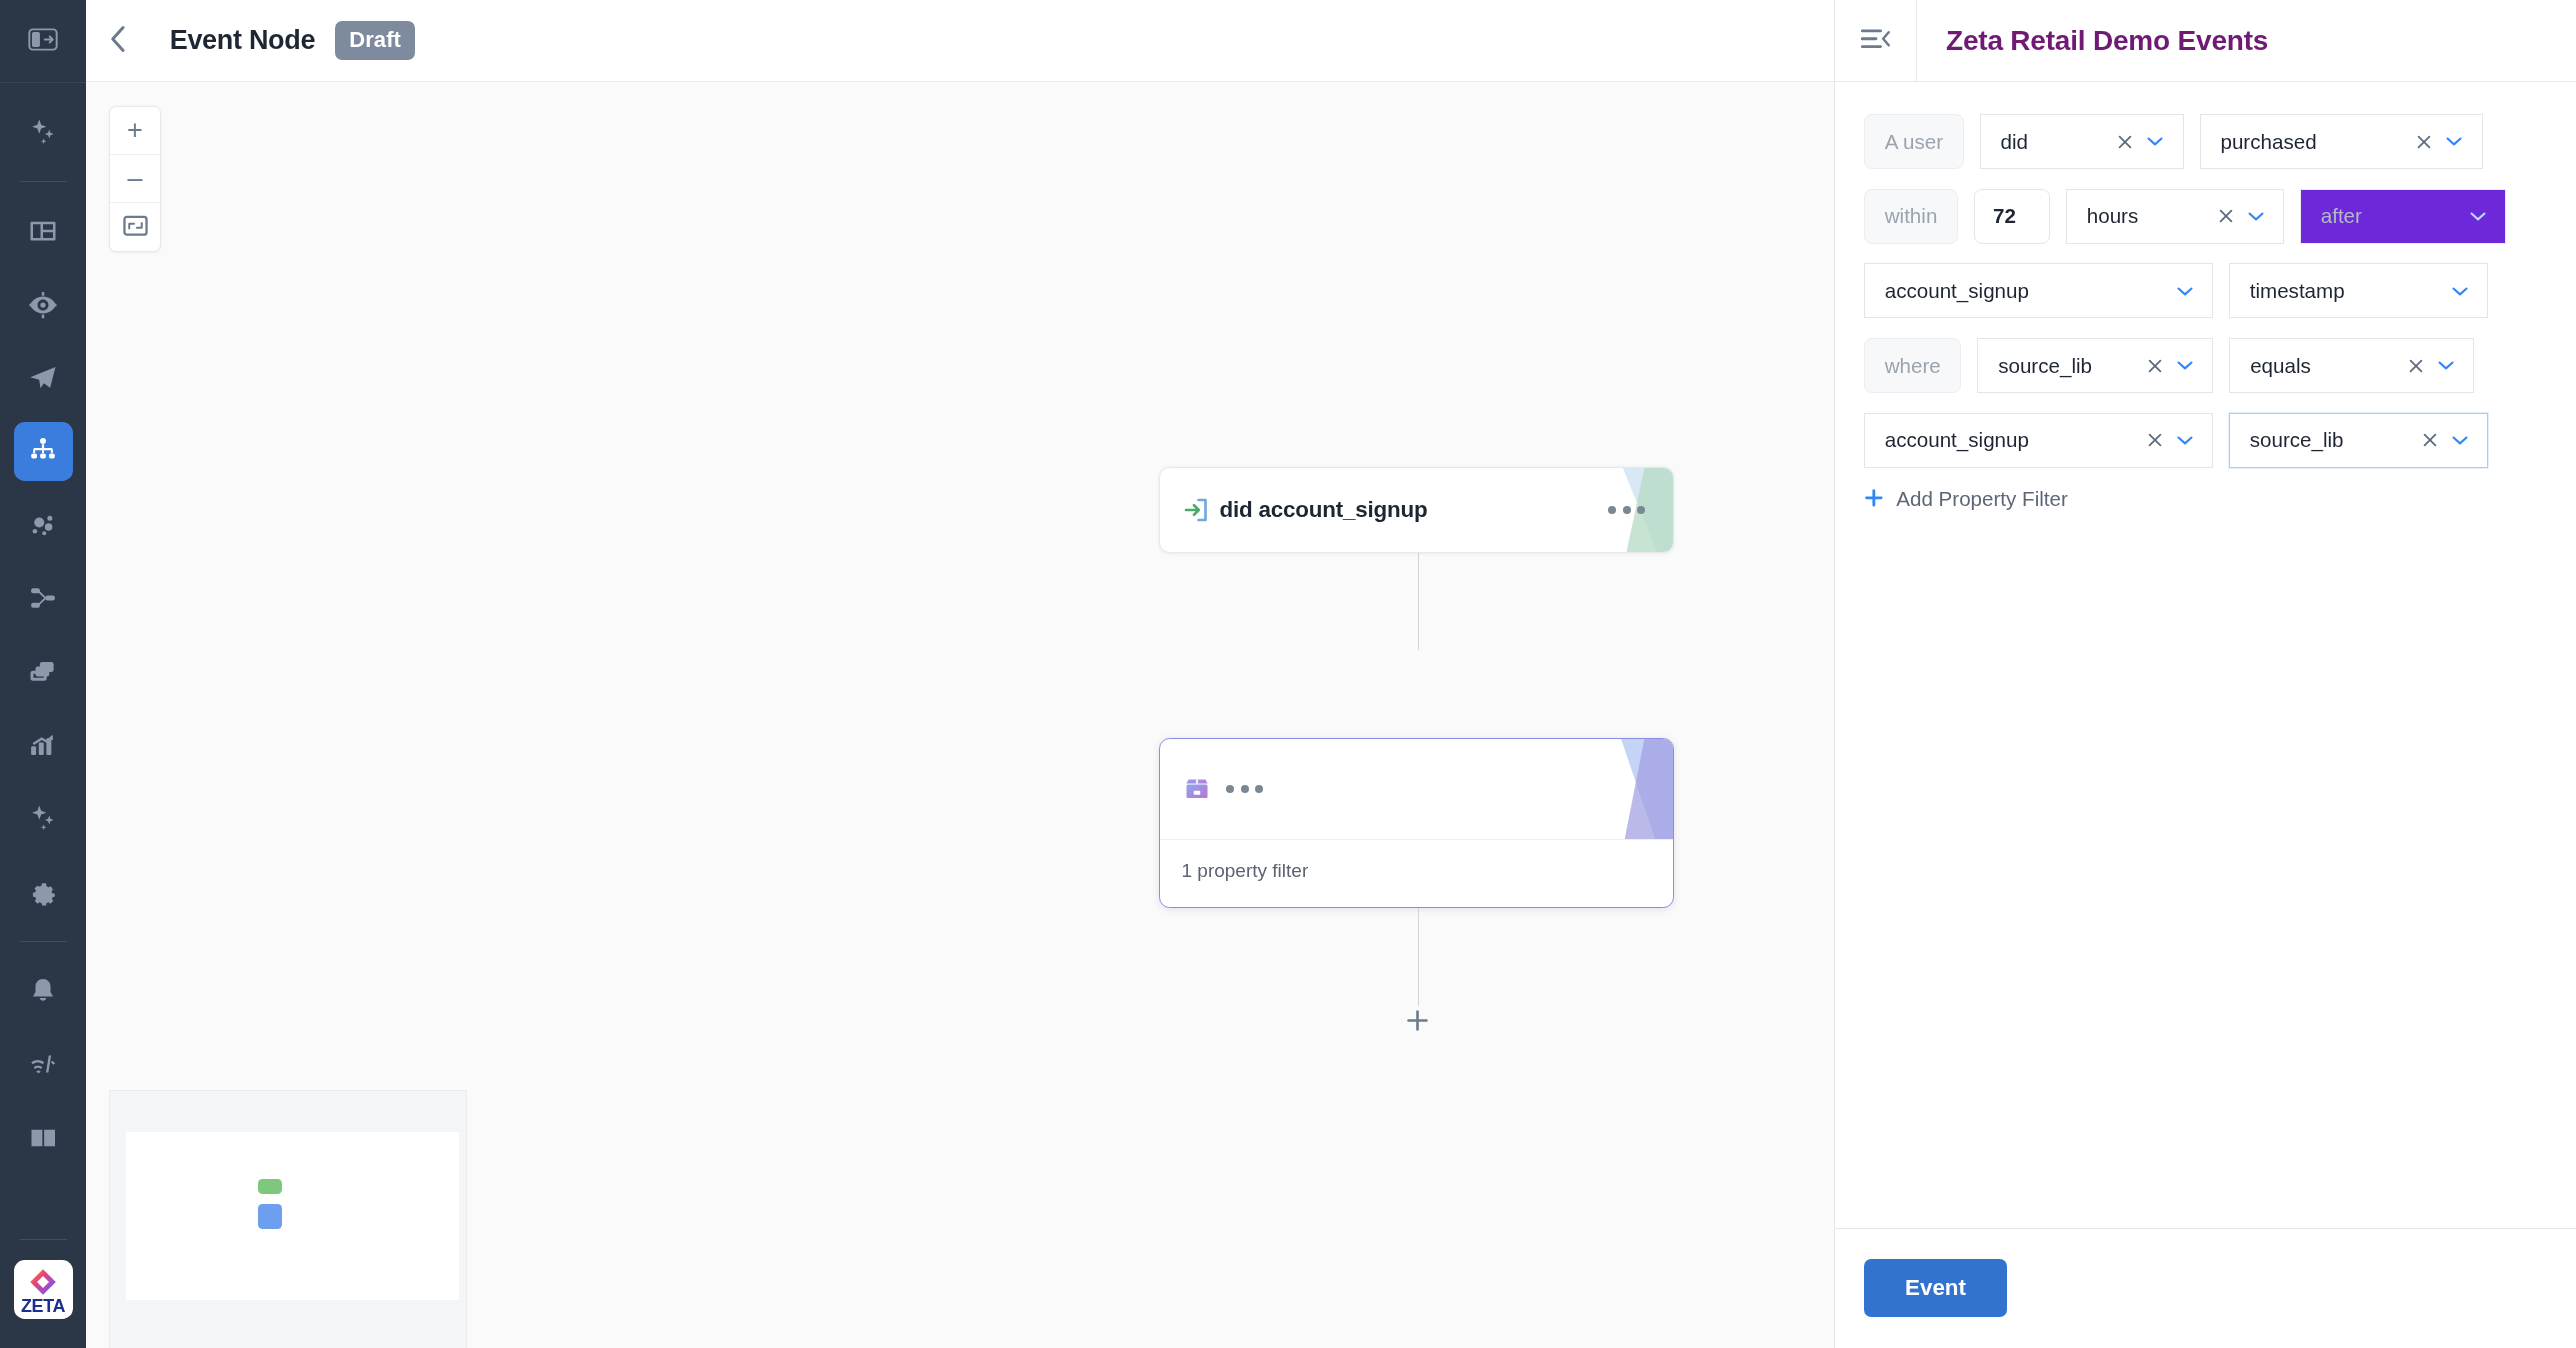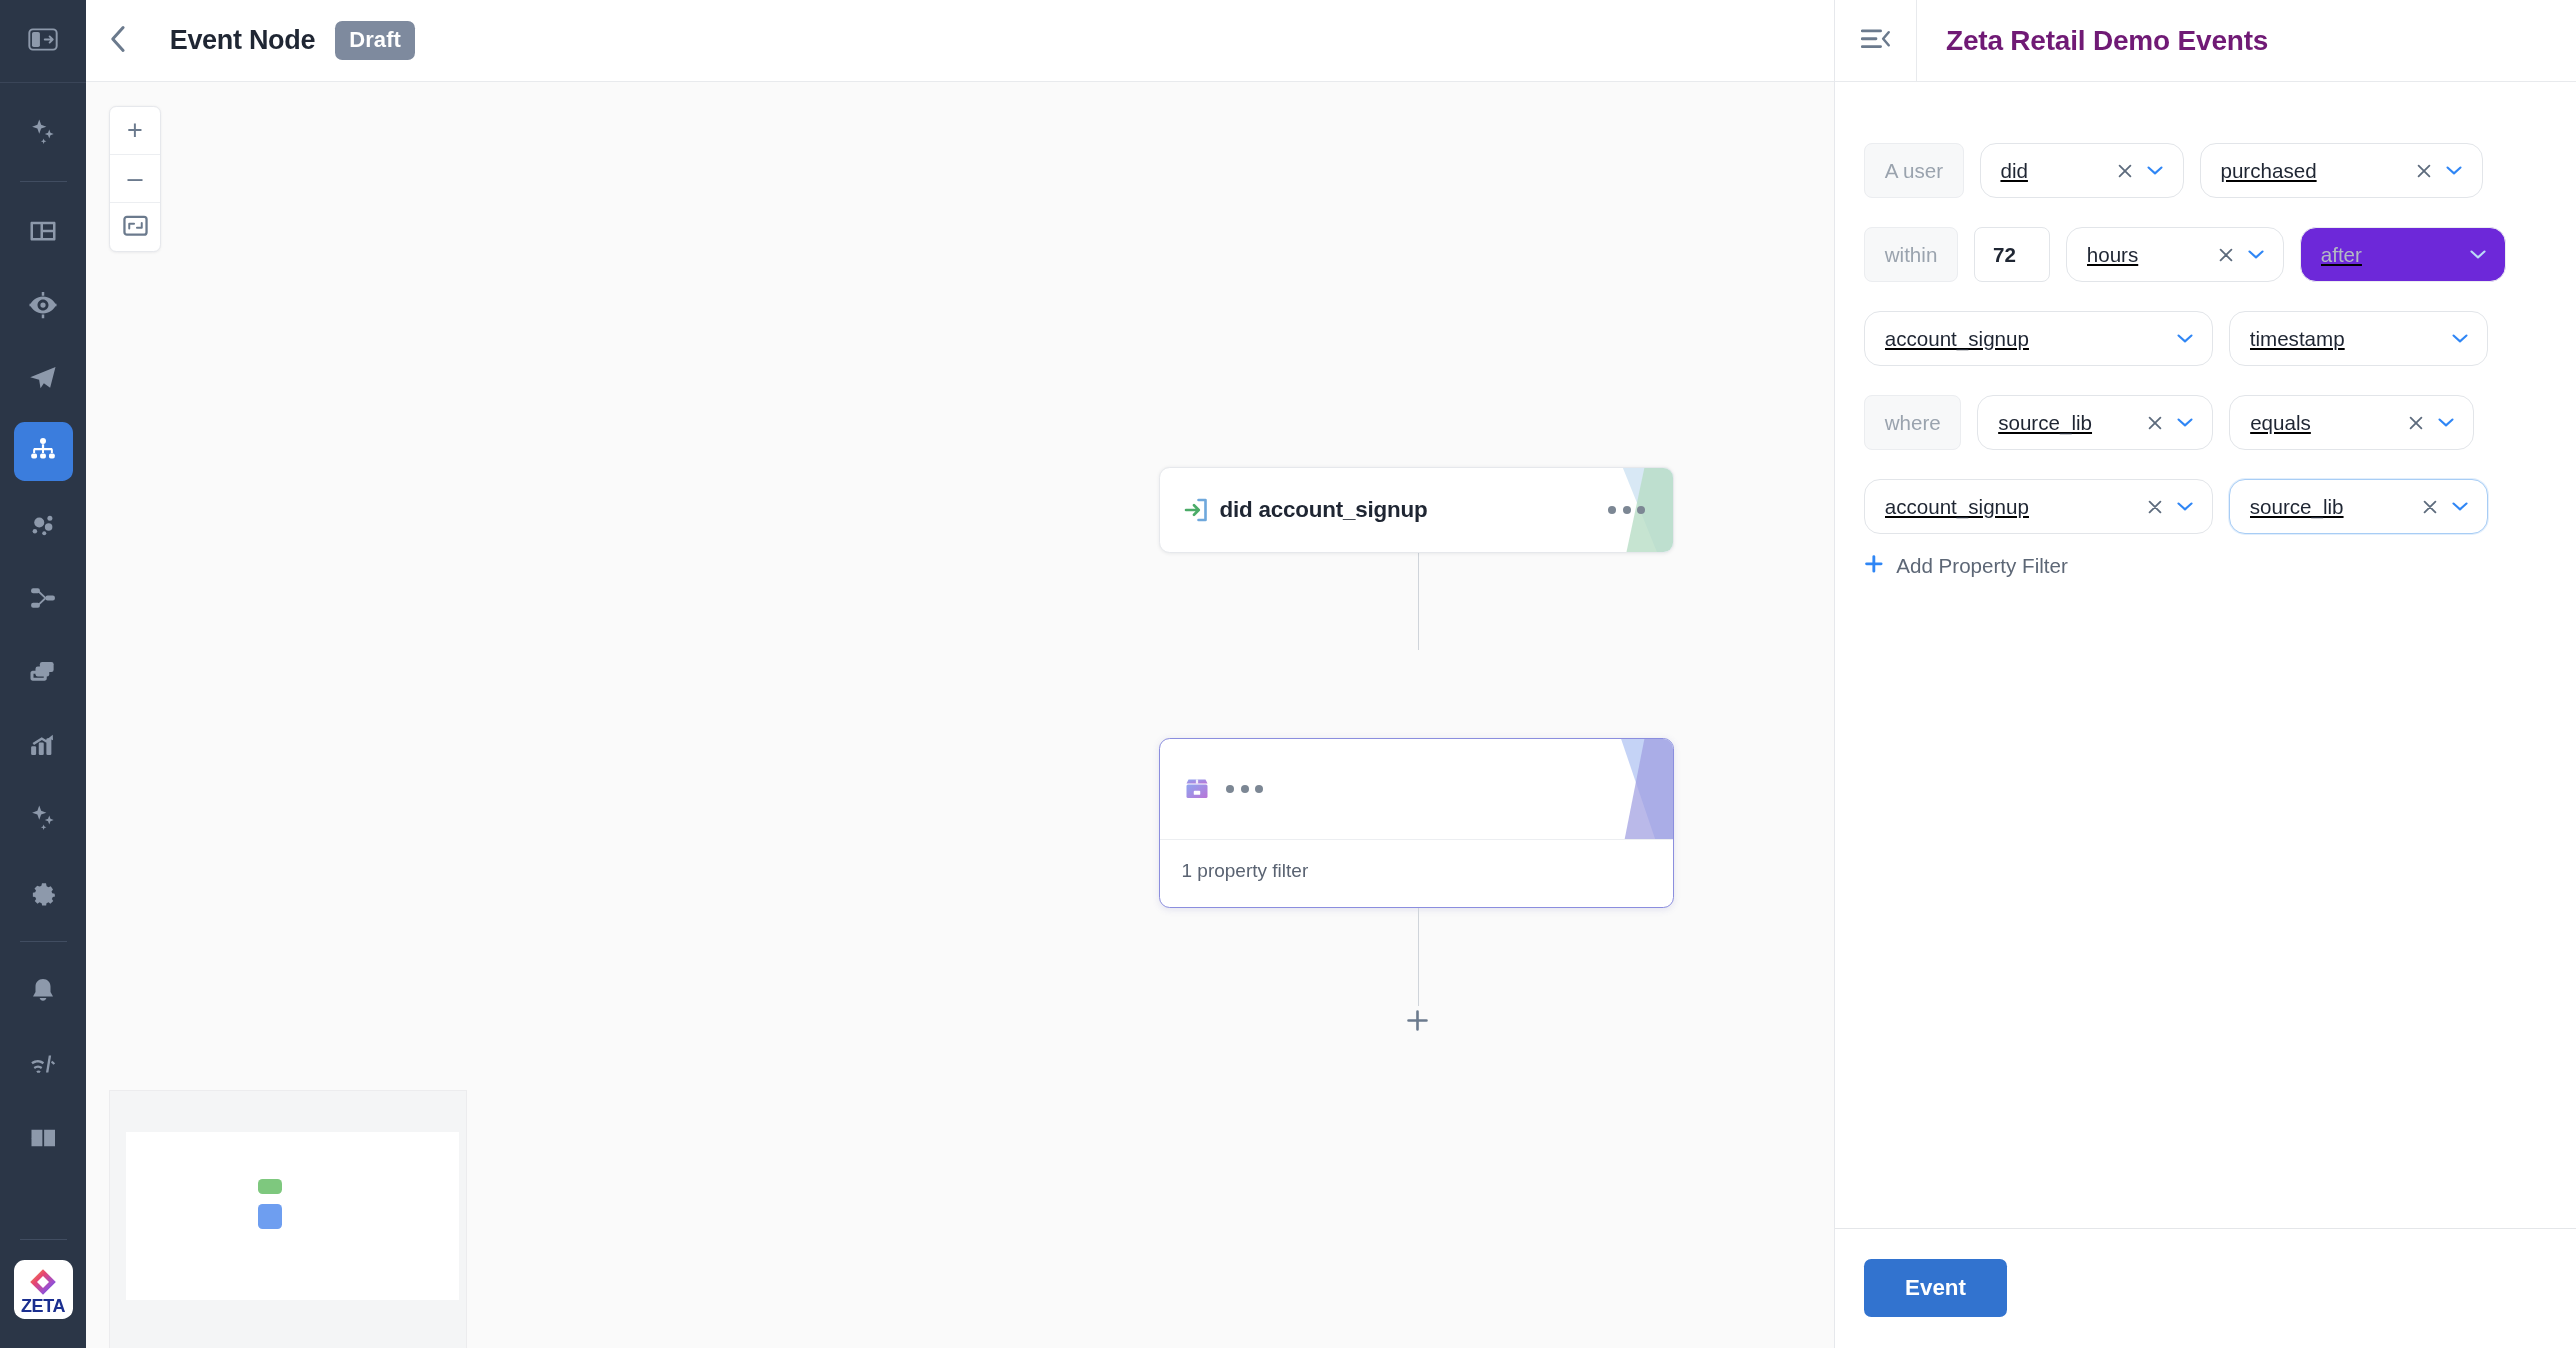--- a/index.html
+++ b/index.html
@@ -170,34 +170,34 @@
     width: 82px; height: 82px; flex: 0 0 82px;
     display: flex; align-items: center; justify-content: center;
     border-right: 0.9px solid #e8eaed; cursor: pointer;
   }
   .panel-title {
     font-size: 28px; font-weight: 700; color: #701a75;
     margin-left: 29px; letter-spacing: -0.2px;
   }
   .panel-body { flex: 1 1 auto; padding: 32px 29px 0 29px; overflow: hidden; }
 
-  .qrow { display: flex; align-items: flex-end; gap: 16px; margin-bottom: 19.7px; margin-top: 29px; }
+  .qrow { display: flex; align-items: flex-end; gap: 16px; margin-bottom: 19.7px; }
 
   .chip {
     height: 55px; border-radius: 8px;
     display: flex; align-items: center;
     font-size: 20.6px; padding: 0 19.7px;
     background: #f7f8f9; border: 0.9px solid #ebedf0;
     color: #9aa3ae; flex: 0 0 auto;
   }
   .sel {
-    height: 55px; border-radius: 16px;
+    height: 55px; border-radius: 0;
     border: 0.9px solid #e2e5e9; background: #ffffff;
     display: flex; align-items: center;
-    padding: 0 12.5px 0 19.7px; cursor: pointer; text-decoration: underline;
+    padding: 0 12.5px 0 19.7px; cursor: pointer;
   }
   .sel.focused { border: 1.8px solid #a8cdf5; box-shadow: 0 0 0 0.9px rgba(168,205,245,.35); }
   .sel.muted { background: #6d28d9; border-color: #ebedf0; }
   .sel-val {
     flex: 1 1 auto; font-size: 20.6px; color: #1f2633;
     white-space: nowrap; overflow: hidden; position: relative;
   }
   .sel.muted .sel-val { color: #b3bac3; }
   .sel-val.caret::before {
     content: ""; position: absolute; left: -2.7px; top: 0.9px;

